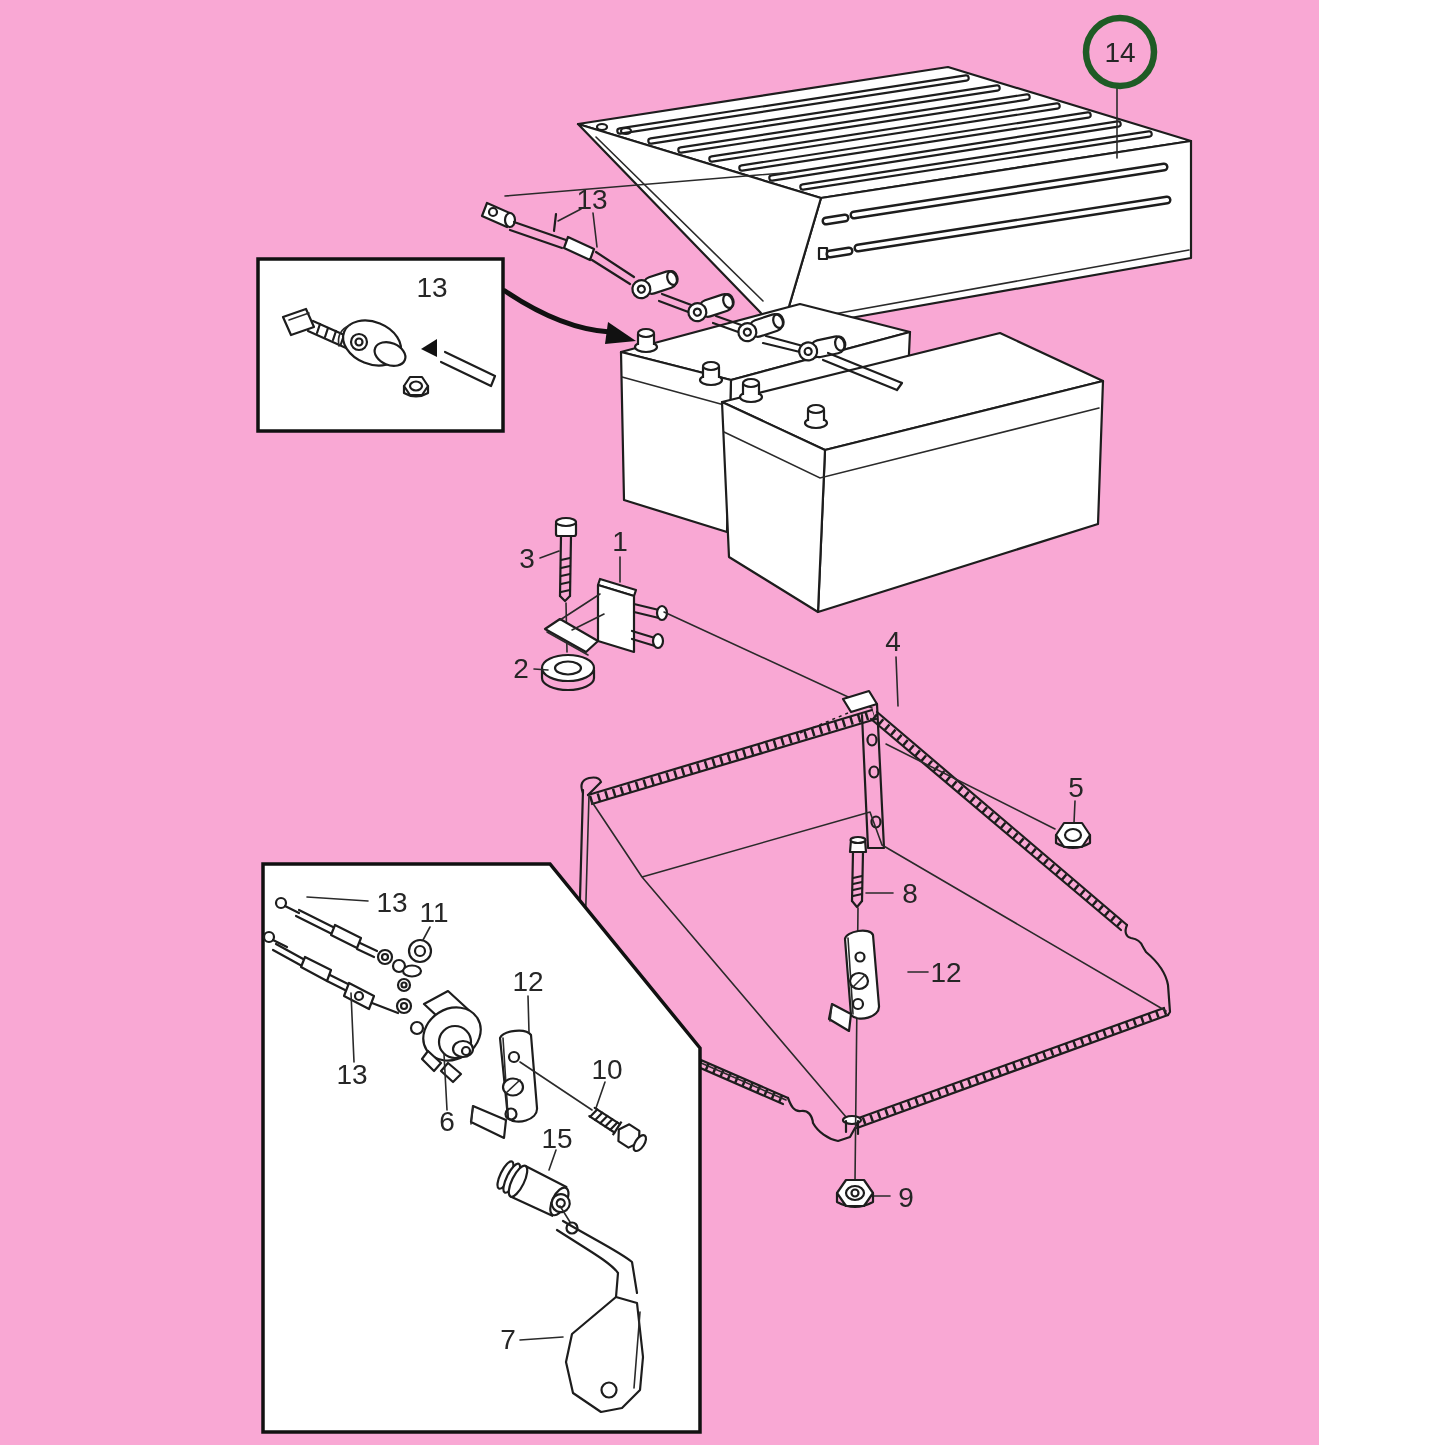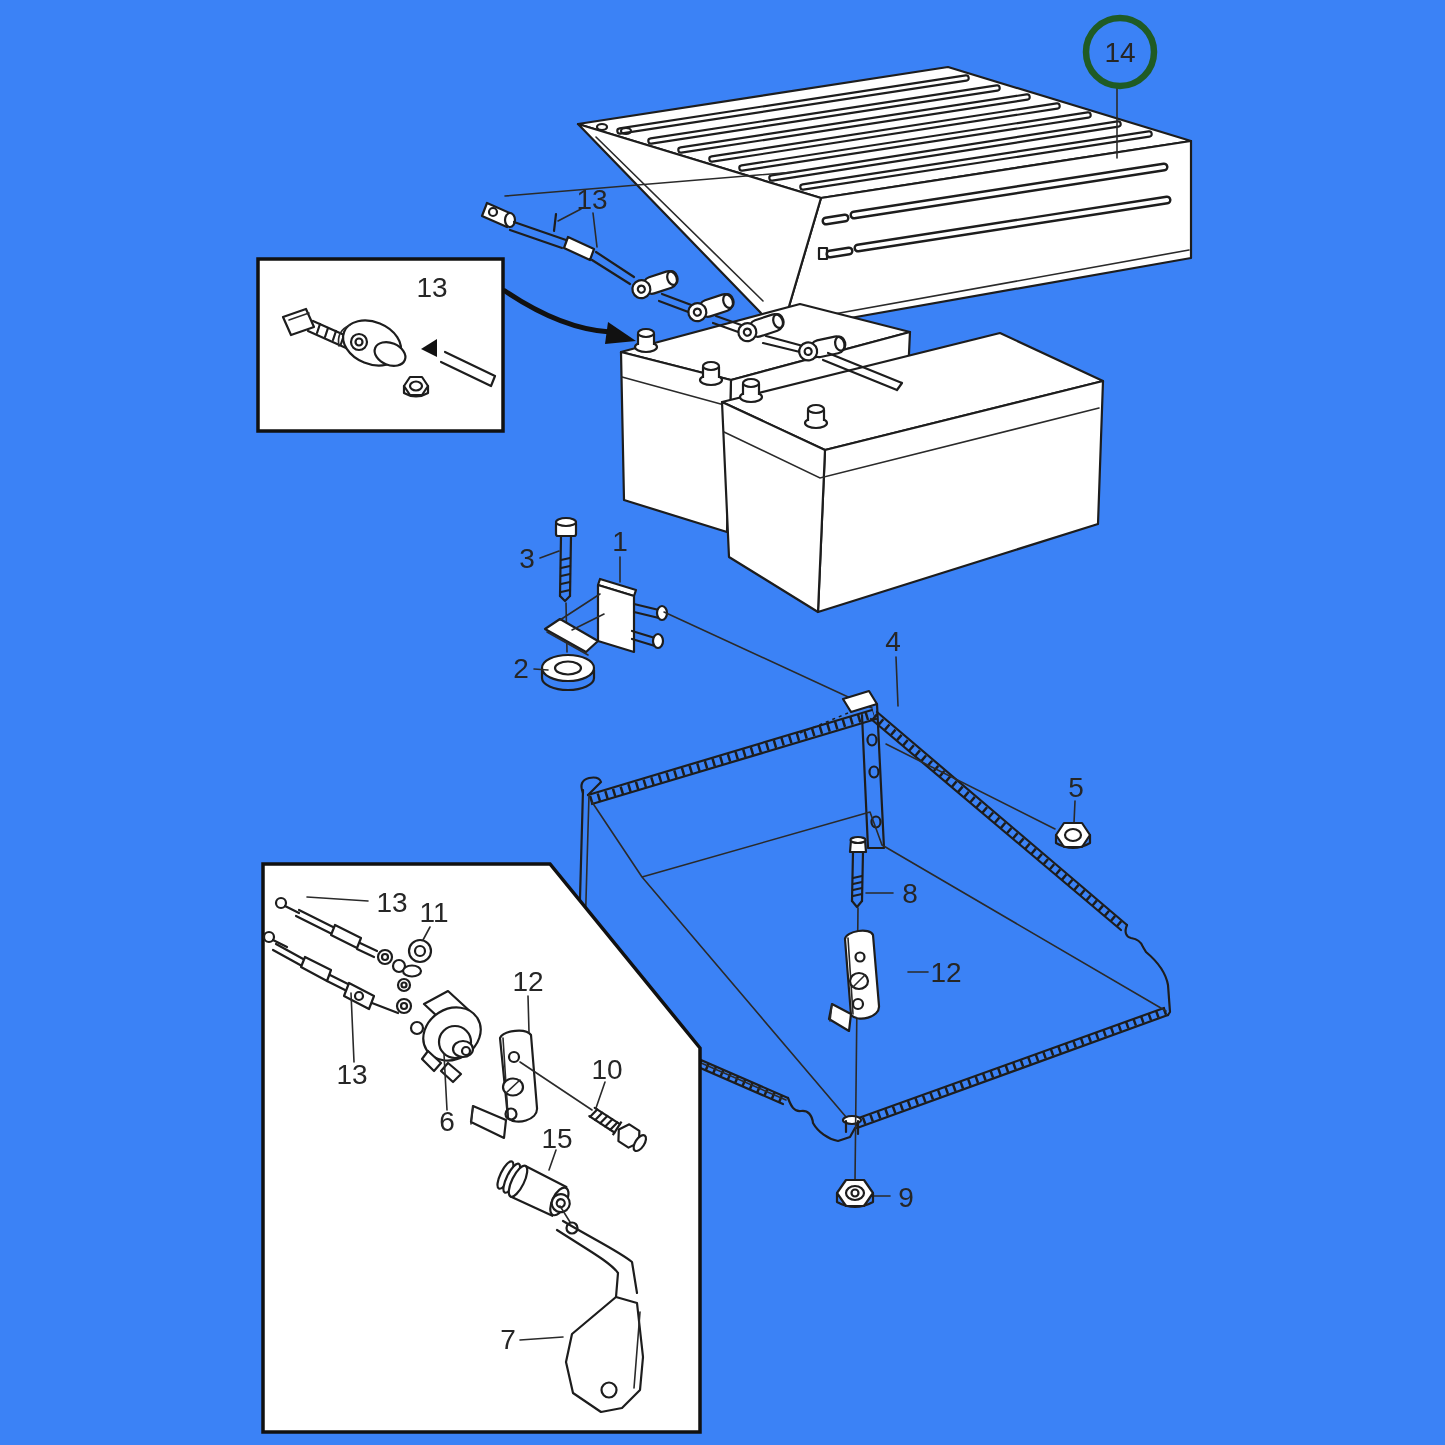--- a/index.html
+++ b/index.html
@@ -1,16 +1,16 @@
 <!DOCTYPE html>
 <html><head>
 <meta charset="utf-8">
 <style>
   html,body{margin:0;padding:0;background:#fff;}
-  .stage{position:relative;width:1445px;height:1445px;background:#3b82f6;overflow:hidden;
+  .stage{position:relative;width:1319px;height:1445px;background:#f9a8d4;overflow:hidden;
          font-family:"Liberation Sans", sans-serif;}
   svg{display:block}
   .ln{stroke:#1d1d1d;stroke-width:2.2;fill:none;stroke-linecap:round;stroke-linejoin:round;}
   .lnw{stroke:#1d1d1d;stroke-width:2.2;fill:#ffffff;stroke-linejoin:round;}
   .thin{stroke:#2a2a2a;stroke-width:1.6;fill:none;stroke-linecap:round;}
   .hatch{stroke:#1d1d1d;fill:none;stroke-dasharray:2.5,5.5;}
   .callout{font-family:"Liberation Sans", sans-serif;font-size:28px;fill:#262626;}
 </style>
 </head>
 <body>

